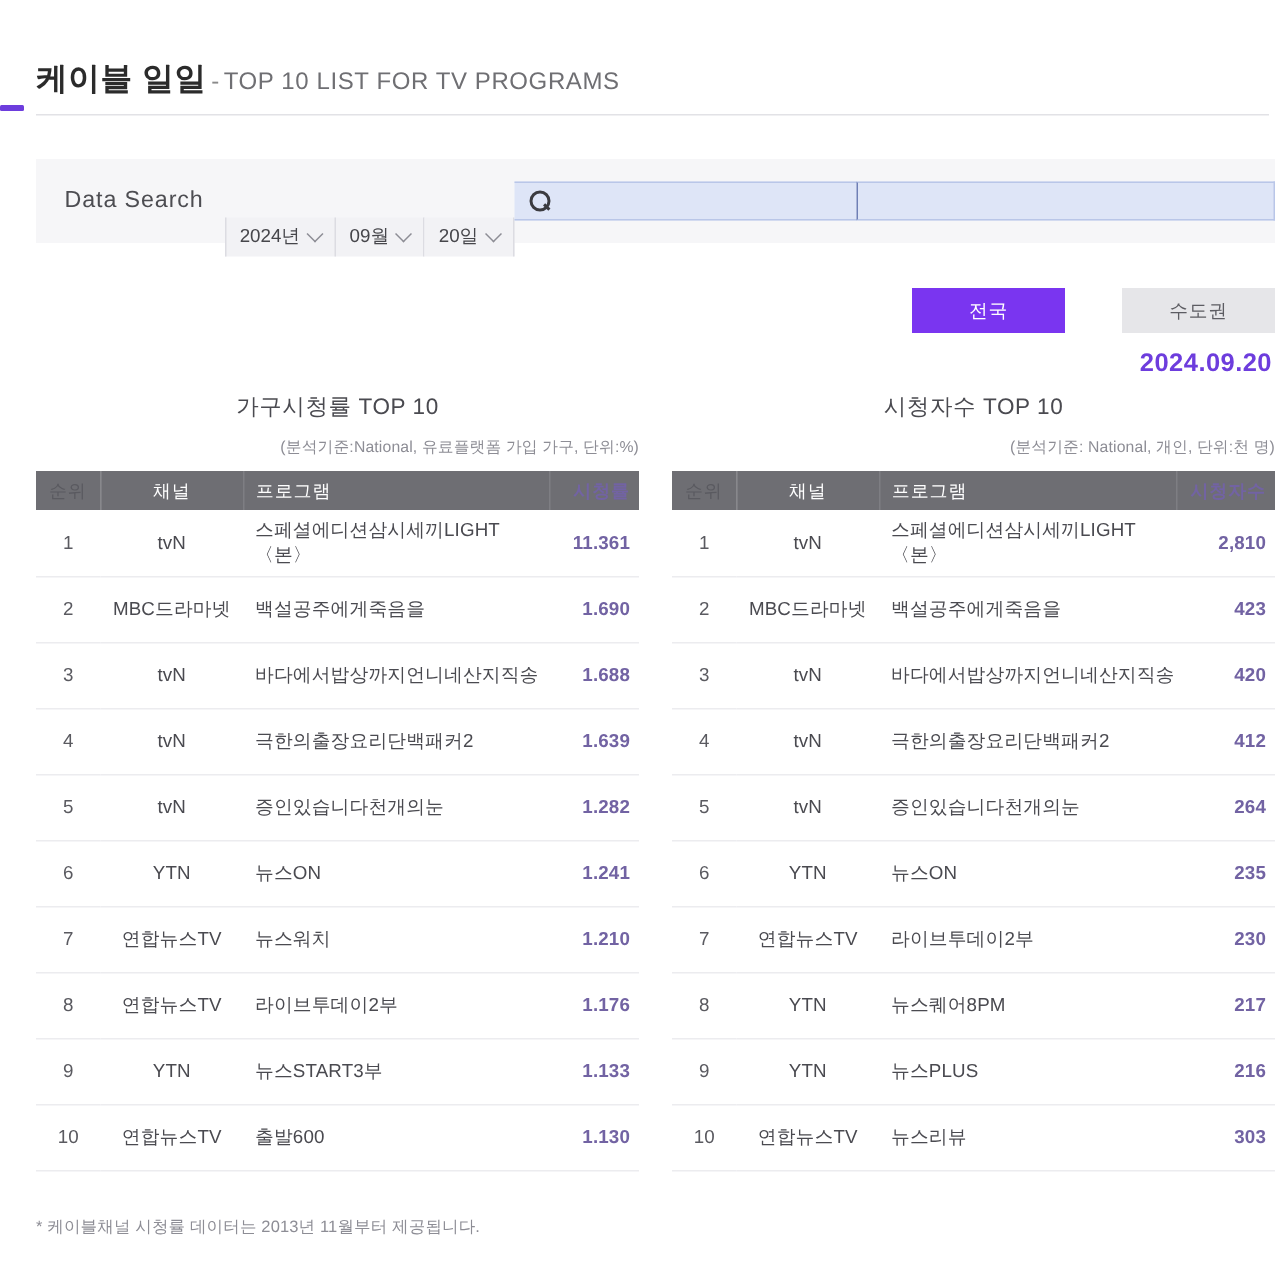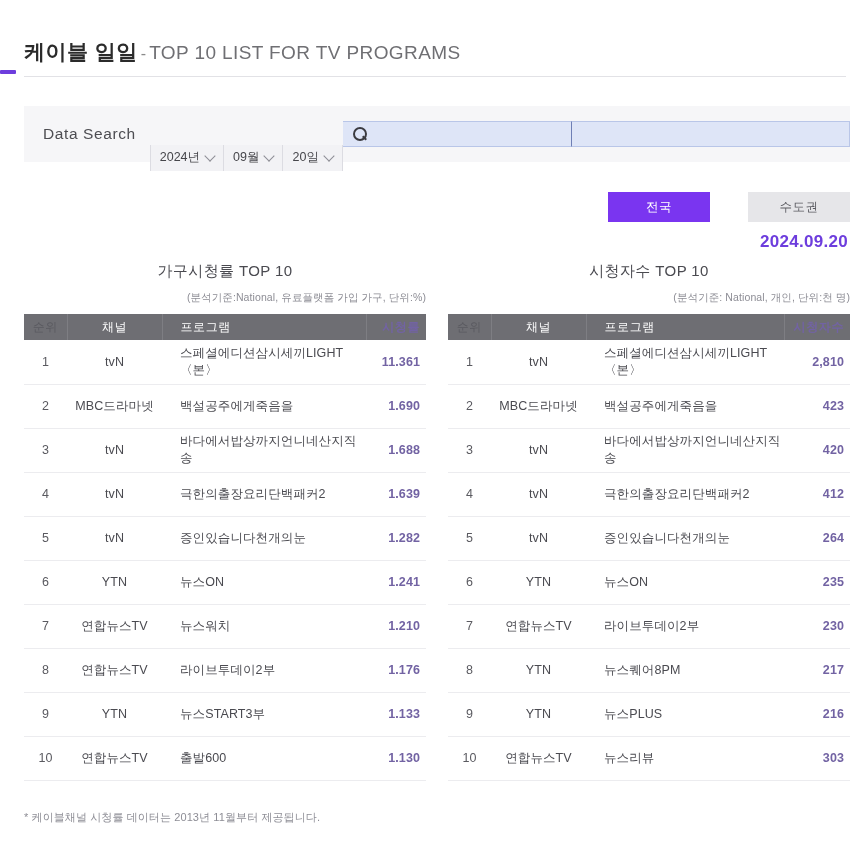--- a/index.html
+++ b/index.html
@@ -46,21 +46,21 @@
     font-weight: bold;
     letter-spacing: 0.5px;
     color: #2b2b2b;
   }
   .title-dash {
     font-size: 16px;
     color: #8a8a8a;
     font-weight: normal;
   }
   .title-en {
-    font-size: 19px;
+    font-size: 16px;
     color: #6f6f73;
     letter-spacing: 0.4px;
   }
   .title-underline {
     position: absolute;
     left: 24px;
     right: 4px;
     top: 76px;
     height: 1px;
     background: #e2e2e6;
@@ -247,21 +247,21 @@
     height: 44px;
     font-size: 12.5px;
     color: #4a4a50;
     border-bottom: 1px solid #ececef;
     letter-spacing: 0.1px;
   }
   tbody tr:first-child td { border-top: none; }
 
   .c-rank  { width: 43px;  text-align: center; color: #5a5a60; }
   .c-chan  { width: 95px;  text-align: center; }
-  .c-prog  { width: 204px; text-align: left; padding-left: 18px; }
+  .c-prog  { width: 204px; text-align: left; padding-left: 8px; }
   .c-val   { width: 60px;  text-align: right; padding-right: 6px;
              color: #7263a3; font-weight: bold; }
 
   .table-block.right .c-prog { width: 198px; }
   .table-block.right .c-val  { width: 66px; }
 
   .footnote {
     position: absolute;
     left: 24px;
     top: 810px;

